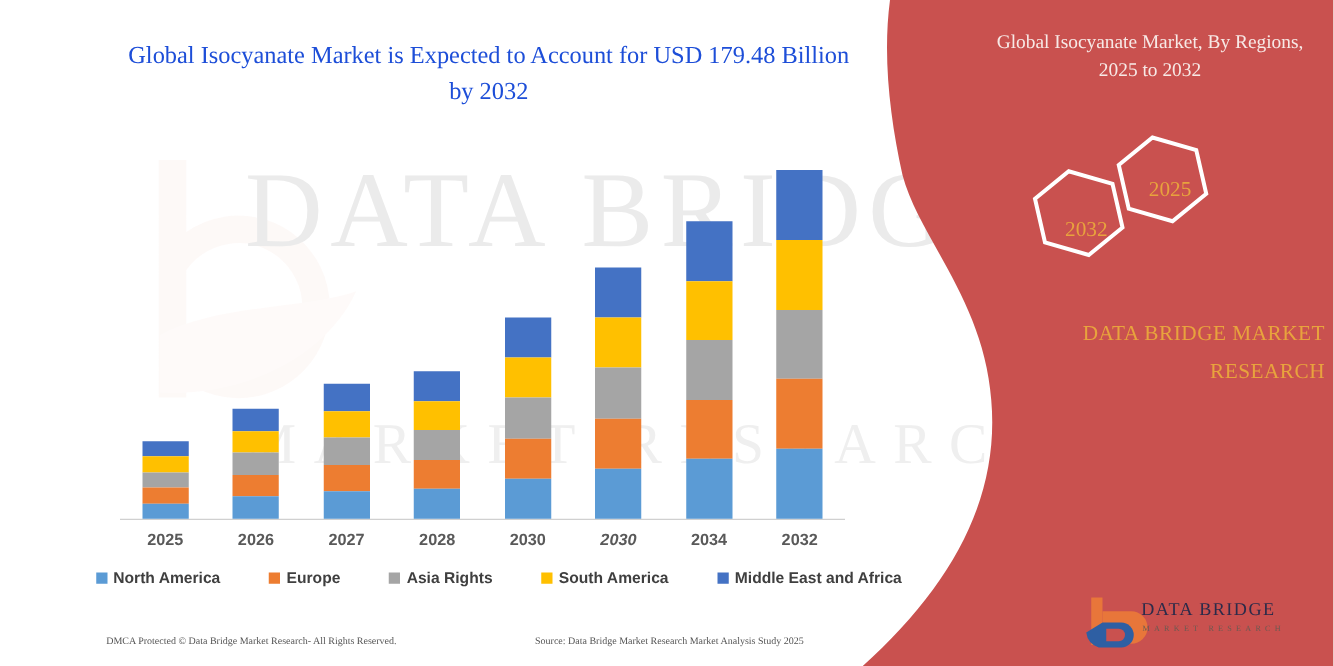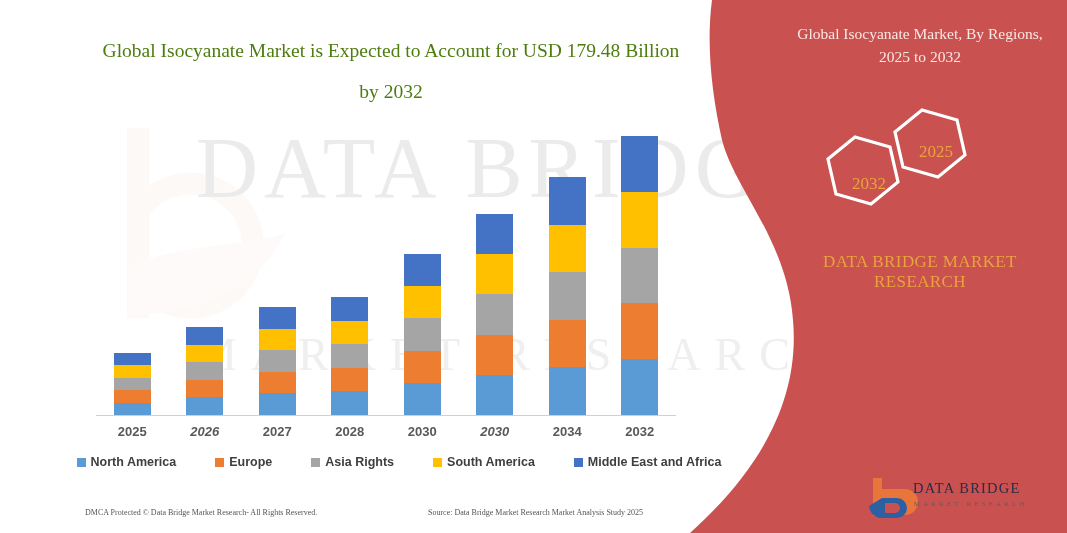--- a/index.html
+++ b/index.html
@@ -62,22 +62,22 @@
     white-space: nowrap;
   }
 
   
   #chart-title {
     position: absolute;
     left: 96px; top: 30px;
     width: 590px;
     text-align: center;
     font-size: 19.5px;
-    line-height: 41px;
-    color: #4d7c0f;
+    line-height: 29px;
+    color: #1d4ed8;
     font-family: "Liberation Serif", serif;
   }
 
   
   #plot {
     position: absolute;
     left: 96px; top: 110px;
     width: 580px; height: 306px;
   }
   #axis-line {
@@ -189,23 +189,23 @@
     font-size: 17px;
     color: #e8a33d;
     font-family: "Liberation Serif", serif;
   }
   #hex-label-2025 { left: 129px; top: 128px; }
   #hex-label-2032 { left: 62px; top: 160px; }
   #brand-name {
     position: absolute;
     left: -10px; top: 238px;
     width: 280px;
-    text-align: center;
+    text-align: right;
     font-size: 17px;
-    line-height: 20px;
+    line-height: 30px;
     letter-spacing: 0.4px;
     color: #e8a33d;
     font-family: "Liberation Serif", serif;
   }
   #logo-wrap {
     position: absolute;
     left: 75px; top: 460px;
     width: 190px; height: 52px;
   }
   #logo-text-main {
@@ -298,21 +298,21 @@
           <div class="bar-seg" title="North America 2032" style="height: 55.8px; background: rgb(91, 155, 213);"></div>
           <div class="bar-seg" title="Europe 2032" style="height: 55.8px; background: rgb(237, 125, 49);"></div>
           <div class="bar-seg" title="Asia Pacific 2032" style="height: 55.8px; background: rgb(165, 165, 165);"></div>
           <div class="bar-seg" title="South America 2032" style="height: 55.8px; background: rgb(255, 192, 0);"></div>
           <div class="bar-seg" title="Middle East and Africa 2032" style="height: 55.8px; background: rgb(68, 114, 196);"></div>
         </div>
       </div>
 
     <div id="x-axis">
         <div class="x-label" style="left: 0.25px;">2025</div>
-        <div class="x-label" style="left: 72.75px; font-style: italic;">2026</div>
+        <div class="x-label" style="left: 72.75px;">2026</div>
         <div class="x-label" style="left: 145.25px;">2027</div>
         <div class="x-label" style="left: 217.75px;">2028</div>
         <div class="x-label" style="left: 290.25px;">2030</div>
         <div class="x-label" style="left: 362.75px; font-style: italic;">2030</div>
         <div class="x-label" style="left: 435.25px;">2034</div>
         <div class="x-label" style="left: 507.75px;">2032</div>
       </div>
 
     <div id="legend">
         <div class="legend-item">

